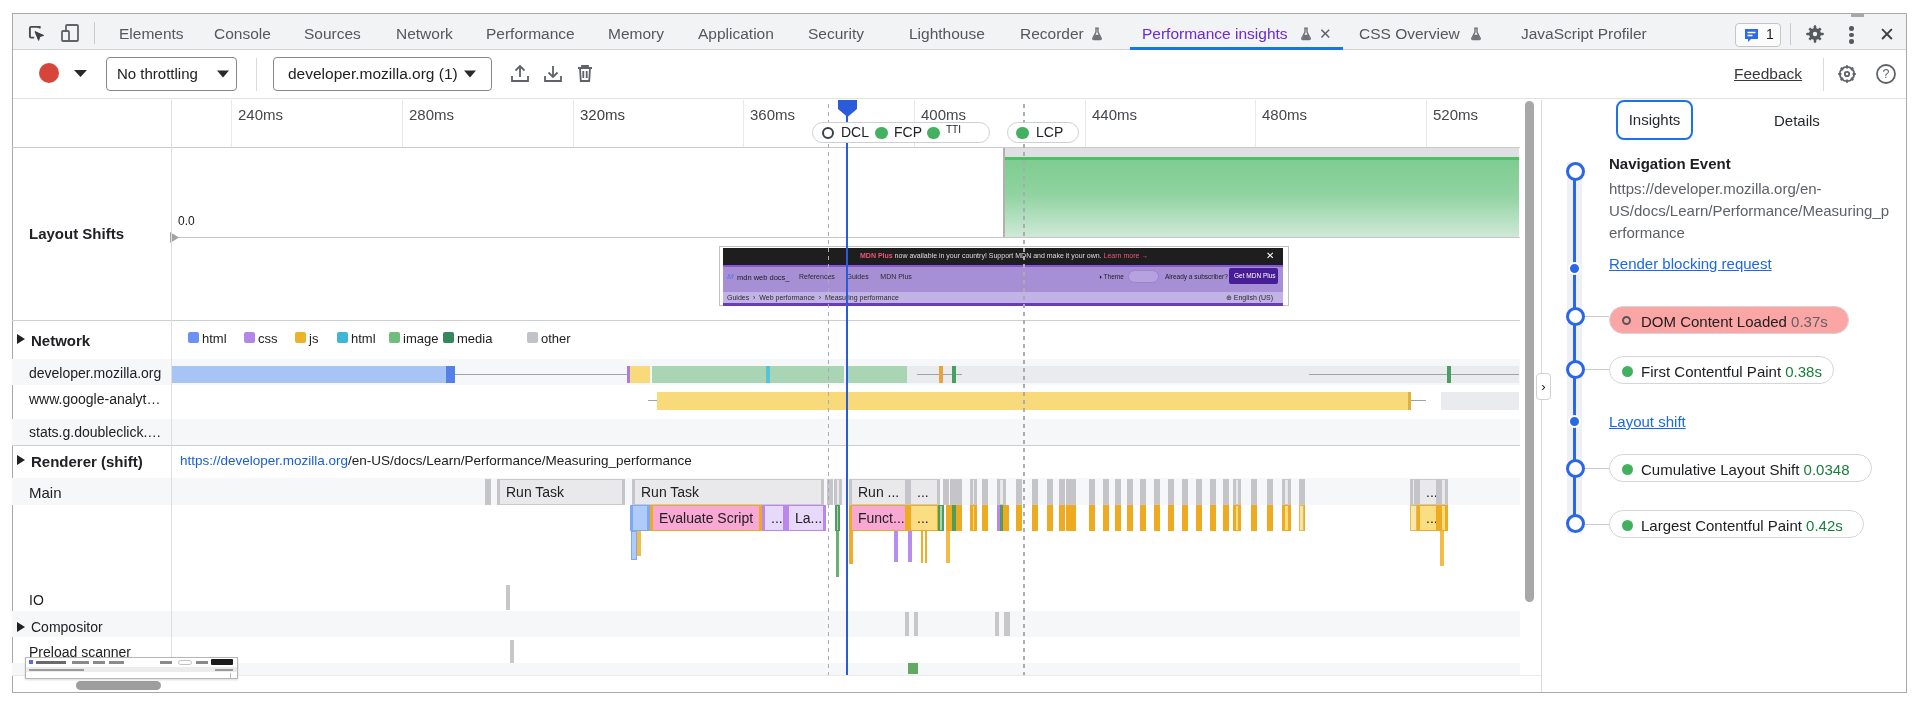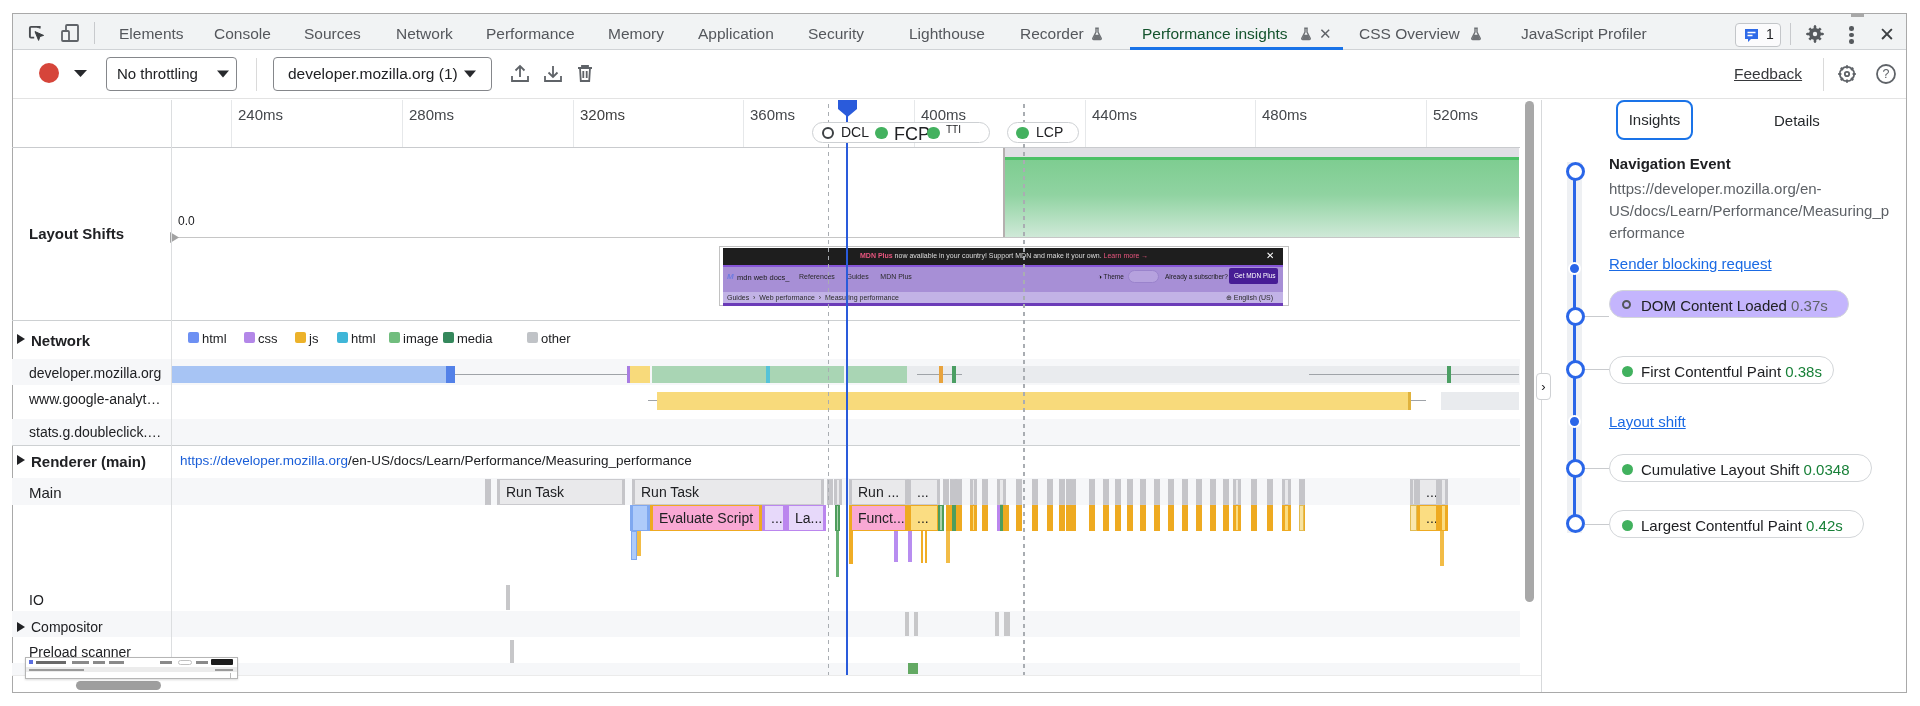--- a/index.html
+++ b/index.html
@@ -19,21 +19,21 @@
 <div style="position:absolute;left:119px;top:25px;font-size:15.5px;color:#54575c;white-space:nowrap">Elements</div>
 <div style="position:absolute;left:214px;top:25px;font-size:15.5px;color:#54575c;white-space:nowrap">Console</div>
 <div style="position:absolute;left:304px;top:25px;font-size:15.5px;color:#54575c;white-space:nowrap">Sources</div>
 <div style="position:absolute;left:396px;top:25px;font-size:15.5px;color:#54575c;white-space:nowrap">Network</div>
 <div style="position:absolute;left:486px;top:25px;font-size:15.5px;color:#54575c;white-space:nowrap">Performance</div>
 <div style="position:absolute;left:608px;top:25px;font-size:15.5px;color:#54575c;white-space:nowrap">Memory</div>
 <div style="position:absolute;left:698px;top:25px;font-size:15.5px;color:#54575c;white-space:nowrap">Application</div>
 <div style="position:absolute;left:808px;top:25px;font-size:15.5px;color:#54575c;white-space:nowrap">Security</div>
 <div style="position:absolute;left:909px;top:25px;font-size:15.5px;color:#54575c;white-space:nowrap">Lighthouse</div>
 <div style="position:absolute;left:1020px;top:25px;font-size:15.5px;color:#54575c;white-space:nowrap">Recorder</div>
-<div style="position:absolute;left:1142px;top:25px;font-size:15.5px;color:#14532d;white-space:nowrap">Performance insights</div>
+<div style="position:absolute;left:1142px;top:25px;font-size:15.5px;color:#6d28d9;white-space:nowrap">Performance insights</div>
 <div style="position:absolute;left:1359px;top:25px;font-size:15.5px;color:#54575c;white-space:nowrap">CSS Overview</div>
 <div style="position:absolute;left:1521px;top:25px;font-size:15.5px;color:#54575c;white-space:nowrap">JavaScript Profiler</div>
 <svg class="ab" style="left:1090px;top:27px" width="14" height="14" viewBox="0 0 14 14">
     <path d="M5.2 1.2 H8.8 M6 1.2 V5 L2.8 11.2 A1 1 0 0 0 3.7 12.6 H10.3 A1 1 0 0 0 11.2 11.2 L8 5 V1.2 M4.5 8.5 H9.5" fill="none" stroke="#6f7276" stroke-width="1.4"></path>
     <path d="M4.6 8.6 L3.2 11.6 A0.6 0.6 0 0 0 3.8 12.3 H10.2 A0.6 0.6 0 0 0 10.8 11.6 L9.4 8.6 Z" fill="#6f7276"></path>
   </svg>
 <svg class="ab" style="left:1299px;top:27px" width="14" height="14" viewBox="0 0 14 14">
     <path d="M5.2 1.2 H8.8 M6 1.2 V5 L2.8 11.2 A1 1 0 0 0 3.7 12.6 H10.3 A1 1 0 0 0 11.2 11.2 L8 5 V1.2 M4.5 8.5 H9.5" fill="none" stroke="#6f7276" stroke-width="1.4"></path>
     <path d="M4.6 8.6 L3.2 11.6 A0.6 0.6 0 0 0 3.8 12.3 H10.2 A0.6 0.6 0 0 0 10.8 11.6 L9.4 8.6 Z" fill="#6f7276"></path>
   </svg>
@@ -206,21 +206,21 @@
 <div style="position:absolute;left:952px;top:366px;width:4px;height:17px;background:#4b9e63"></div>
 <div style="position:absolute;left:1309px;top:374px;width:210px;height:1px;background:#9fa3a8"></div>
 <div style="position:absolute;left:1447px;top:366px;width:4px;height:17px;background:#4b9e63"></div>
 <div style="position:absolute;left:648px;top:400px;width:9px;height:1px;background:#9fa3a8"></div>
 <div style="position:absolute;left:657px;top:392px;width:751px;height:18px;background:#f8da7b"></div>
 <div style="position:absolute;left:1408px;top:392px;width:3px;height:18px;background:#e0b23c"></div>
 <div style="position:absolute;left:1411px;top:400px;width:15px;height:1px;background:#9fa3a8"></div>
 <div style="position:absolute;left:1441px;top:392px;width:78px;height:18px;background:#e9ebee"></div>
 <div style="position:absolute;left:12px;top:445px;width:1508px;height:1px;background:#cdd0d2"></div>
 <div style="position:absolute;left:17px;top:455px;width:0;height:0;border-left:8px solid #202124;border-top:5px solid transparent;border-bottom:5px solid transparent"></div>
-<div style="position:absolute;left:31px;top:453px;font-size:15px;font-weight:bold;color:#202124">Renderer (main)</div>
+<div style="position:absolute;left:31px;top:453px;font-size:15px;font-weight:bold;color:#202124">Renderer (shift)</div>
 <div style="position:absolute;left:180px;top:453px;font-size:13.5px;color:#202124"><span style="color:#1a5ed8">https://developer.mozilla.org</span>/en-US/docs/Learn/Performance/Measuring_performance</div>
 <div style="position:absolute;left:12px;top:478px;width:1508px;height:27px;background:#f6f7f9"></div>
 <div style="position:absolute;left:29px;top:484px;font-size:15px;color:#202124">Main</div>
 <div style="position:absolute;left:485px;top:479px;width:3px;height:26px;background:#e9e9eb;border:1px solid #cacace;border-left:3px solid #c5c5c9;border-right:3px solid #c5c5c9;overflow:hidden"></div>
 <div style="position:absolute;left:497px;top:479px;width:128px;height:26px;background:#e9e9eb;border:1px solid #cacace;border-left:3px solid #c5c5c9;border-right:3px solid #c5c5c9;overflow:hidden">
     <span style="font-size:14px;color:#202124;position:absolute;left:6px;top:4px;white-space:nowrap">Run Task</span>
   </div>
 <div style="position:absolute;left:632px;top:479px;width:192px;height:26px;background:#e9e9eb;border:1px solid #cacace;border-left:3px solid #c5c5c9;border-right:3px solid #c5c5c9;overflow:hidden">
     <span style="font-size:14px;color:#202124;position:absolute;left:6px;top:4px;white-space:nowrap">Run Task</span>
   </div>
@@ -347,21 +347,21 @@
 <div style="position:absolute;left:827.5px;top:104px;width:1.5px;height:571px;background:repeating-linear-gradient(#a9adb2 0 4px,transparent 4px 8px)"></div>
 <div style="position:absolute;left:1023px;top:104px;width:1.5px;height:571px;background:repeating-linear-gradient(#a9adb2 0 4px,transparent 4px 8px)"></div>
 <div style="position:absolute;left:846px;top:100px;width:2px;height:575px;background:#2a5bdb"></div>
 <svg class="ab" style="left:838px;top:100px" width="19" height="17" viewBox="0 0 19 17">
     <path d="M0 0 H19 V9 L9.5 17 L0 9 Z" fill="#2a5bdb"></path>
   </svg>
 <div style="position:absolute;left:812px;top:122px;width:178px;height:21px;border:1px solid #cdd0d3;border-radius:11px;background:#fff"></div>
 <div style="position:absolute;left:822px;top:126.5px;width:12px;height:12px;border:2.5px solid #3c4043;border-radius:50%;background:#fff"></div>
 <div style="position:absolute;left:841px;top:124px;font-size:14px;color:#202124">DCL</div>
 <div style="position:absolute;left:875px;top:126.5px;width:12.5px;height:12.5px;border-radius:50%;background:#43b15f"></div>
-<div style="position:absolute;left:894px;top:124px;font-size:18px;color:#202124">FCP</div>
+<div style="position:absolute;left:894px;top:124px;font-size:14px;color:#202124">FCP</div>
 <div style="position:absolute;left:927px;top:126.5px;width:12.5px;height:12.5px;border-radius:50%;background:#43b15f"></div>
 <div style="position:absolute;left:946px;top:124px;font-size:10px;color:#202124">TTI</div>
 <div style="position:absolute;left:1007px;top:122px;width:72px;height:21px;border:1px solid #cdd0d3;border-radius:11px;background:#fff"></div>
 <div style="position:absolute;left:1016px;top:126.5px;width:12.5px;height:12.5px;border-radius:50%;background:#43b15f"></div>
 <div style="position:absolute;left:1036px;top:124px;font-size:14px;color:#202124">LCP</div>
 <div style="position:absolute;left:76px;top:681px;width:85px;height:8.5px;border-radius:4.5px;background:#9e9e9e"></div>
 <div style="position:absolute;left:25px;top:657px;width:213px;height:22px;border:1px solid #b5b5b5;background:#fff;box-shadow:0 1px 2px rgba(0,0,0,.15)"></div>
 <div style="position:absolute;left:29px;top:660px;width:4px;height:4px;background:#5b6ee0"></div>
 <div style="position:absolute;left:36px;top:661px;width:30px;height:2.5px;background:#6a6a6a"></div>
 <div style="position:absolute;left:72px;top:661px;width:17px;height:2.5px;background:#8a8a8a"></div>
@@ -389,21 +389,21 @@
 <div style="position:absolute;left:1565.5px;top:514.0px;width:19px;height:19px;border:3px solid #2a66e8;border-radius:50%;background:#fff"></div>
 <div style="position:absolute;left:1568px;top:262.0px;width:13px;height:13px;border:2px solid #fff;border-radius:50%;background:#2a66e8"></div>
 <div style="position:absolute;left:1568px;top:414.5px;width:13px;height:13px;border:2px solid #fff;border-radius:50%;background:#2a66e8"></div>
 <div style="position:absolute;left:1585px;top:316px;width:24px;height:1px;background:#c9cbce"></div>
 <div style="position:absolute;left:1585px;top:369px;width:24px;height:1px;background:#c9cbce"></div>
 <div style="position:absolute;left:1585px;top:468px;width:24px;height:1px;background:#c9cbce"></div>
 <div style="position:absolute;left:1585px;top:523.5px;width:24px;height:1px;background:#c9cbce"></div>
 <div style="position:absolute;left:1609px;top:155px;font-size:15px;font-weight:bold;color:#202124">Navigation Event</div>
 <div style="position:absolute;left:1609px;top:178px;width:298px;overflow:hidden;font-size:15px;line-height:22px;color:#5d6166;white-space:nowrap">https://developer.mozilla.org/en-<br>US/docs/Learn/Performance/Measuring_p<br>erformance</div>
 <div style="position:absolute;left:1609px;top:255px;font-size:15px;color:#1a6ae4;text-decoration:underline">Render blocking request</div>
-<div style="position:absolute;left:1609px;top:290px;width:240px;height:28px;border:1px solid #d3d6d9;border-radius:14px;background:#c4b5fd">
+<div style="position:absolute;left:1609px;top:306px;width:240px;height:28px;border:1px solid #d3d6d9;border-radius:14px;background:#fca5a5">
     <span style="position:absolute;left:12px;top:8.5px;width:11px;height:11px;border-radius:50%;border:2.5px solid #54575b;width:9px;height:9px;"></span>
     <span style="position:absolute;left:31px;top:5.5px;font-size:15px;color:#202124;white-space:nowrap">DOM Content Loaded <span style="color:#5f6368">0.37s</span></span>
   </div>
 <div style="position:absolute;left:1609px;top:356px;width:225px;height:28px;border:1px solid #d3d6d9;border-radius:14px;background:#fff">
     <span style="position:absolute;left:12px;top:8.5px;width:11px;height:11px;border-radius:50%;background:#41b15e;"></span>
     <span style="position:absolute;left:31px;top:5.5px;font-size:15px;color:#202124;white-space:nowrap">First Contentful Paint <span style="color:#188038">0.38s</span></span>
   </div>
 <div style="position:absolute;left:1609px;top:413px;font-size:15px;color:#1a6ae4;text-decoration:underline">Layout shift</div>
 <div style="position:absolute;left:1609px;top:454px;width:263px;height:28px;border:1px solid #d3d6d9;border-radius:14px;background:#fff">
     <span style="position:absolute;left:12px;top:8.5px;width:11px;height:11px;border-radius:50%;background:#41b15e;"></span>

